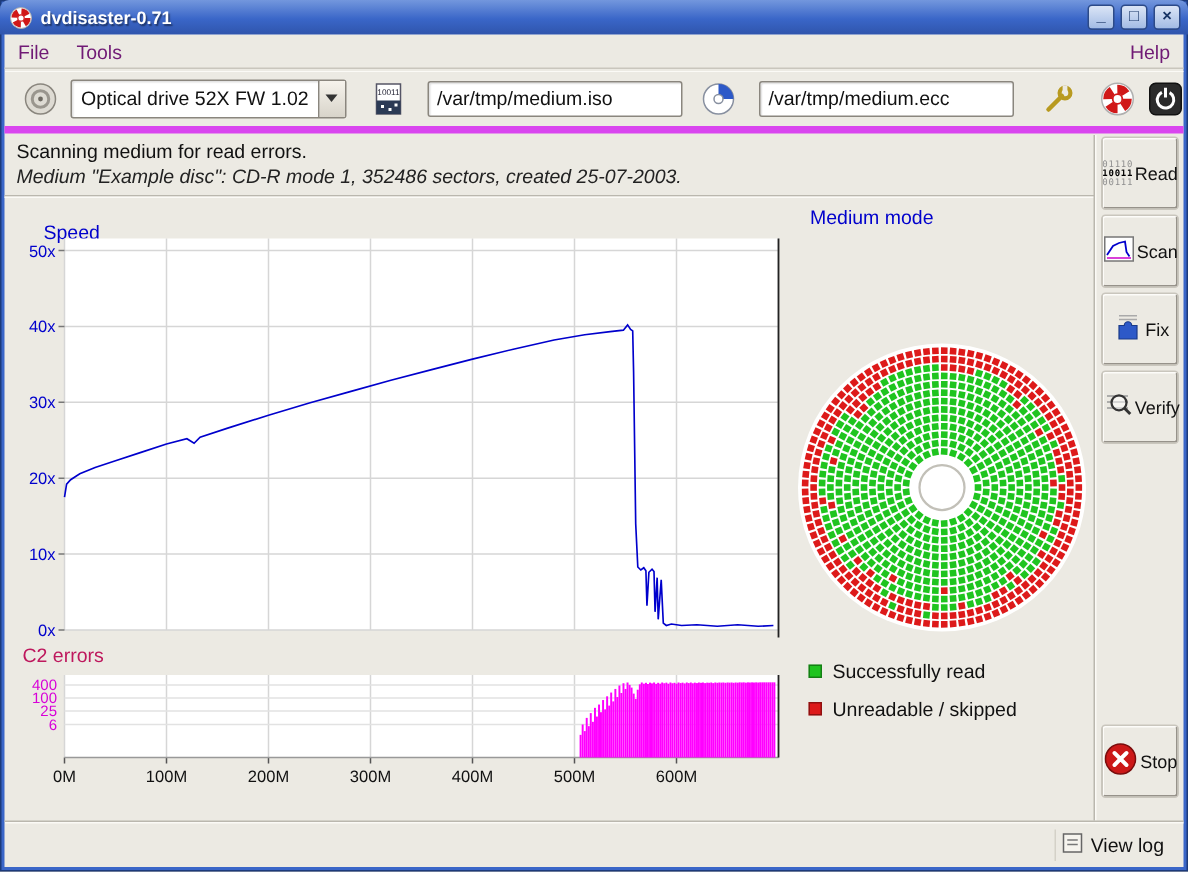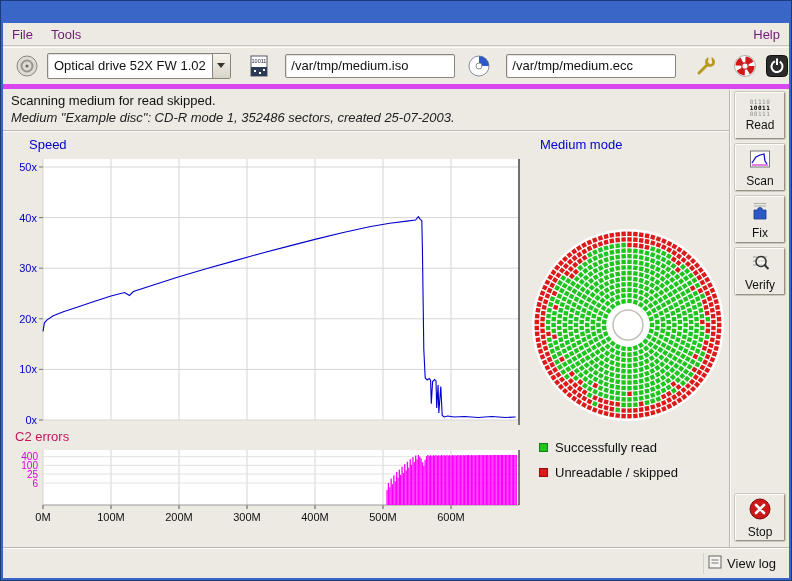--- a/index.html
+++ b/index.html
@@ -30,48 +30,67 @@
   .combo-arrow{width:0;height:0;border-left:4px solid transparent;border-right:4px solid transparent;border-top:5px solid #333}
   .entry{width:170px;height:24px;border:1px solid #8a867e;border-radius:2px;background:#fff;font-size:13px;padding:0 5px;
     font-family:"Liberation Sans",sans-serif;color:#111;box-shadow:inset 1px 1px 1px rgba(0,0,0,.12)}
   .gap8{margin-left:8px}.gap6{margin-left:15px}.gap12{margin-left:12px}.gap16{margin-left:16px}.gap18{margin-left:18px}
   
   .status1{position:absolute;left:8px;top:70px;font-size:13px;color:#111}
   .status2{position:absolute;left:8px;top:87px;font-size:13px;font-style:italic;color:#222}
   .hsep{position:absolute;left:0;top:107px;width:727px;height:2px;border-top:1px solid #bab7ae;border-bottom:1px solid #fbfaf6}
   
   .chart-title{position:absolute;font-size:13px}
-  .speed-title{left:26px;top:114px;color:#0000cc}
+  .speed-title{left:26px;top:124px;color:#0000cc}
   .medium-title{left:537px;top:114px;color:#0000cc}
   .c2-title{left:12px;top:406px;color:#be185d}
   #speed-svg{position:absolute;left:8px;top:133px}
   #c2-svg{position:absolute;left:8px;top:425px}
   #disc-svg{position:absolute;left:525px;top:202px}
   .legend-row{position:absolute;display:flex;align-items:center;gap:7px;font-size:13px;color:#111}
   .lg1{left:536px;top:417px}.lg2{left:536px;top:442px}
   .legend-sq{width:9px;height:9px;border:1px solid rgba(0,0,0,.35)}
   .finished{position:absolute;left:8px;top:504px;font-size:13px;color:#111}
   
   .vsep{position:absolute;left:726px;top:67px;width:2px;height:457px;border-left:1px solid #bab7ae;border-right:1px solid #fbfaf6}
   .sidebar{position:absolute;left:728px;top:69px;width:58px;height:455px;display:flex;flex-direction:column;align-items:center;gap:5px}
   .side-btn{width:50px;height:47px;background:#eceae3;border:1px solid;border-color:#fdfcf9 #96928a #96928a #fdfcf9;border-radius:2px;
-    box-shadow:0 0 0 1px #c9c6bd;display:flex;flex-direction:column;align-items:center;justify-content:center;gap:1px;font-size:12px;color:#111}
-  .side-btn.stop{margin-top:auto;margin-bottom:6px}
+    box-shadow:0 0 0 1px #c9c6bd;display:flex;flex-direction:row;align-items:center;justify-content:center;gap:1px;font-size:12px;color:#111}
+  .side-btn.stop{margin-top:auto;margin-bottom:16px}
   .bin-icon{font-family:"DejaVu Sans Mono",monospace;font-size:6px;line-height:6px;letter-spacing:.5px;text-align:center}
   .b-dim{color:#8f8f8f}.b-bold{color:#000;font-weight:bold}
   
   .statusbar{position:absolute;left:0;top:524px;width:786px;height:31px;border-top:1px solid #bab7ae;box-shadow:inset 0 1px 0 #fbfaf6;
     display:flex;align-items:center;justify-content:flex-end;padding:0 9px}
   .viewlog{display:flex;align-items:center;gap:5px;font-size:13px;color:#111;padding:2px 4px;border-left:1px solid #d4d1c8}
 </style>
 </head>
 <body>
 
 <div class="window">
 
+  <div class="titlebar">
+    <span class="tool-ico" style="width:18px;height:18px">
+      <svg width="16" height="16" viewBox="0 0 24 24">
+        <circle cx="12" cy="12" r="10.5" fill="#fff" stroke="#b0b0b0"></circle>
+        <circle cx="12" cy="12" r="6.5" fill="none" stroke="#d01818" stroke-width="6" stroke-dasharray="6.5 3.6"></circle>
+        <circle cx="12" cy="12" r="3.2" fill="#fff" stroke="#d01818" stroke-width="1.2"></circle>
+      </svg>
+    </span>
+    <span class="title-text">dvdisaster-0.71</span>
+    <span class="tb-btn">
+        <span>_</span>
+      </span>
+    <span class="tb-btn">
+        <span>□</span>
+      </span>
+    <span class="tb-btn">
+        <span>×</span>
+      </span>
+  </div>
 
   <div class="inner">
 
     <div class="menubar">
       <span class="menu-item">File</span>
       <span class="menu-item">Tools</span>
       <span class="menu-spacer"></span>
       <span class="menu-item">Help</span>
     </div>
 
@@ -124,21 +143,21 @@
       </span>
       <span class="tool-ico gap8">
         <svg width="24" height="24" viewBox="0 0 24 24">
           <rect x="1.5" y="1.5" width="21" height="21" rx="4" fill="#2b2b2b" stroke="#111"></rect>
           <circle cx="12" cy="12.5" r="5.5" fill="none" stroke="#fff" stroke-width="2" stroke-dasharray="29 6" transform="rotate(-60 12 12.5)"></circle>
           <line x1="12" y1="4.5" x2="12" y2="11" stroke="#fff" stroke-width="2"></line>
         </svg>
       </span>
     </div>
 
-    <div class="status1">Scanning medium for read skipped.</div>
+    <div class="status1">Scanning medium for read errors.</div>
     <div class="status2">Medium "Example disc": CD-R mode 1, 352486 sectors, created 25-07-2003.</div>
     <div class="hsep"></div>
 
     <div class="chart-title speed-title">Speed</div>
     <svg id="speed-svg" width="516" height="270" viewBox="0 0 516 270">
         <rect x="32" y="3" width="476" height="261" fill="#ffffff"></rect>
         <line x1="32" y1="3" x2="32" y2="264" stroke="#d6d6d6"></line>
         <line x1="100" y1="3" x2="100" y2="264" stroke="#d6d6d6"></line>
         <line x1="168" y1="3" x2="168" y2="264" stroke="#d6d6d6"></line>
         <line x1="236.00000000000003" y1="3" x2="236.00000000000003" y2="264" stroke="#d6d6d6"></line>

